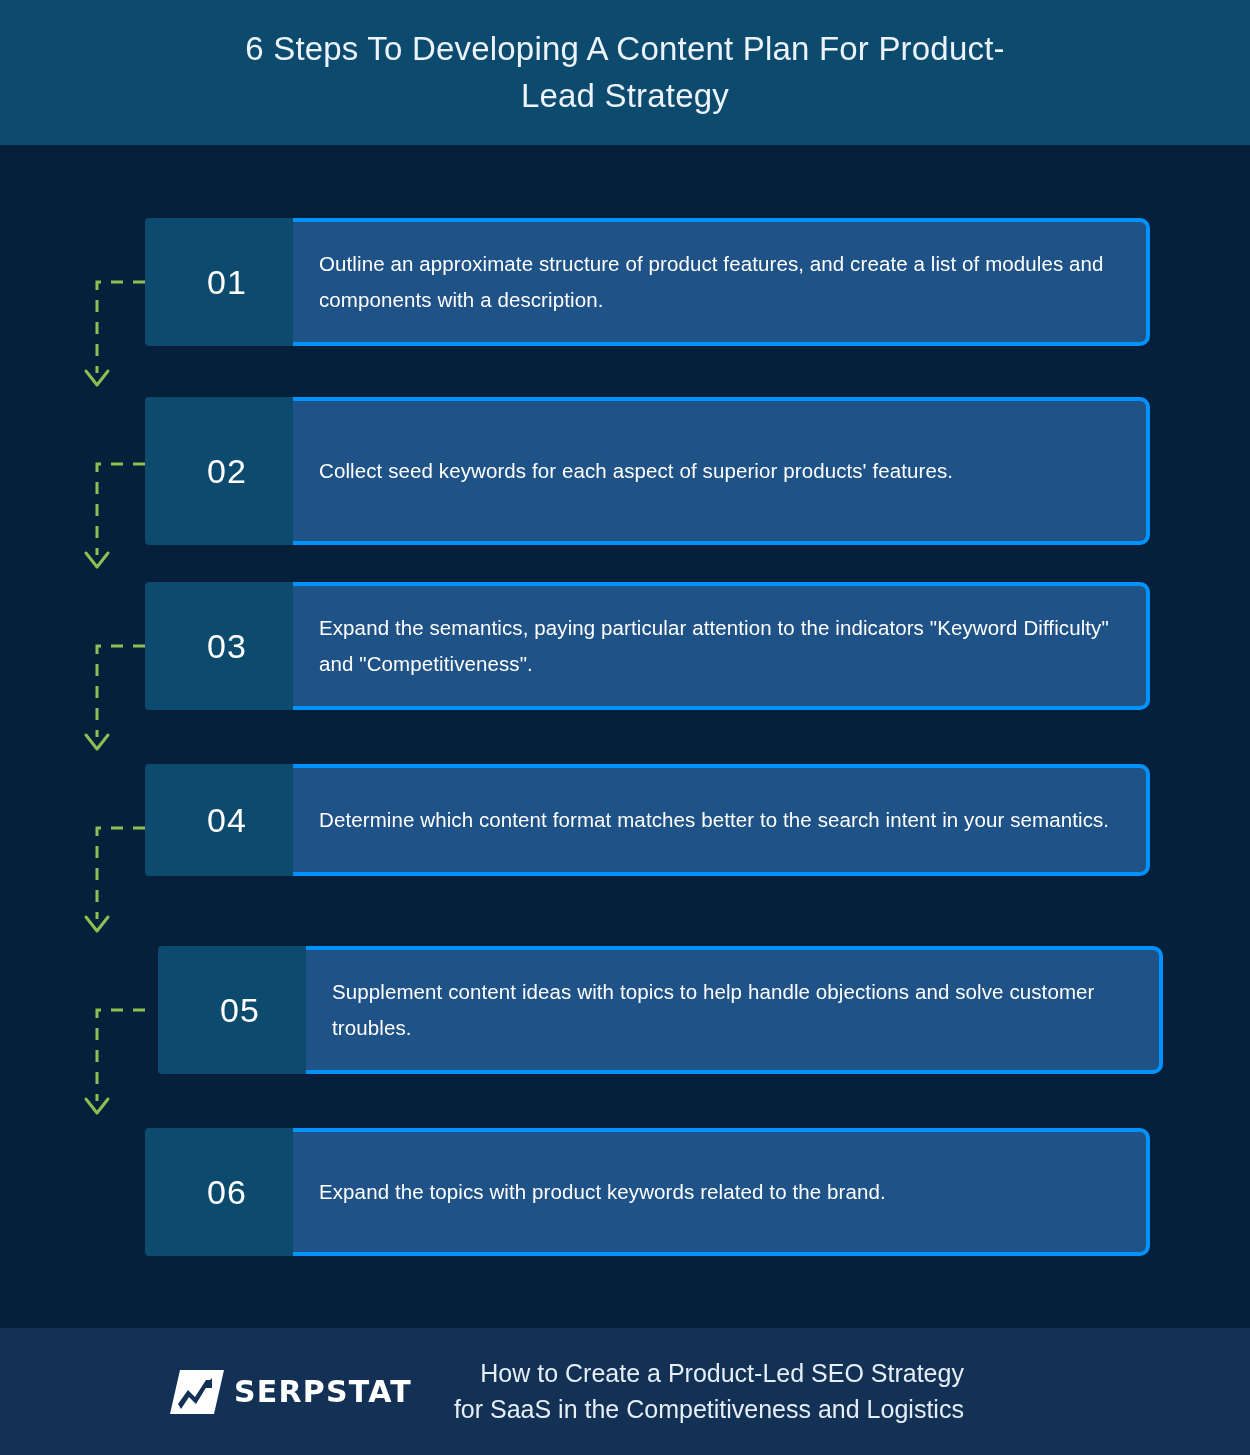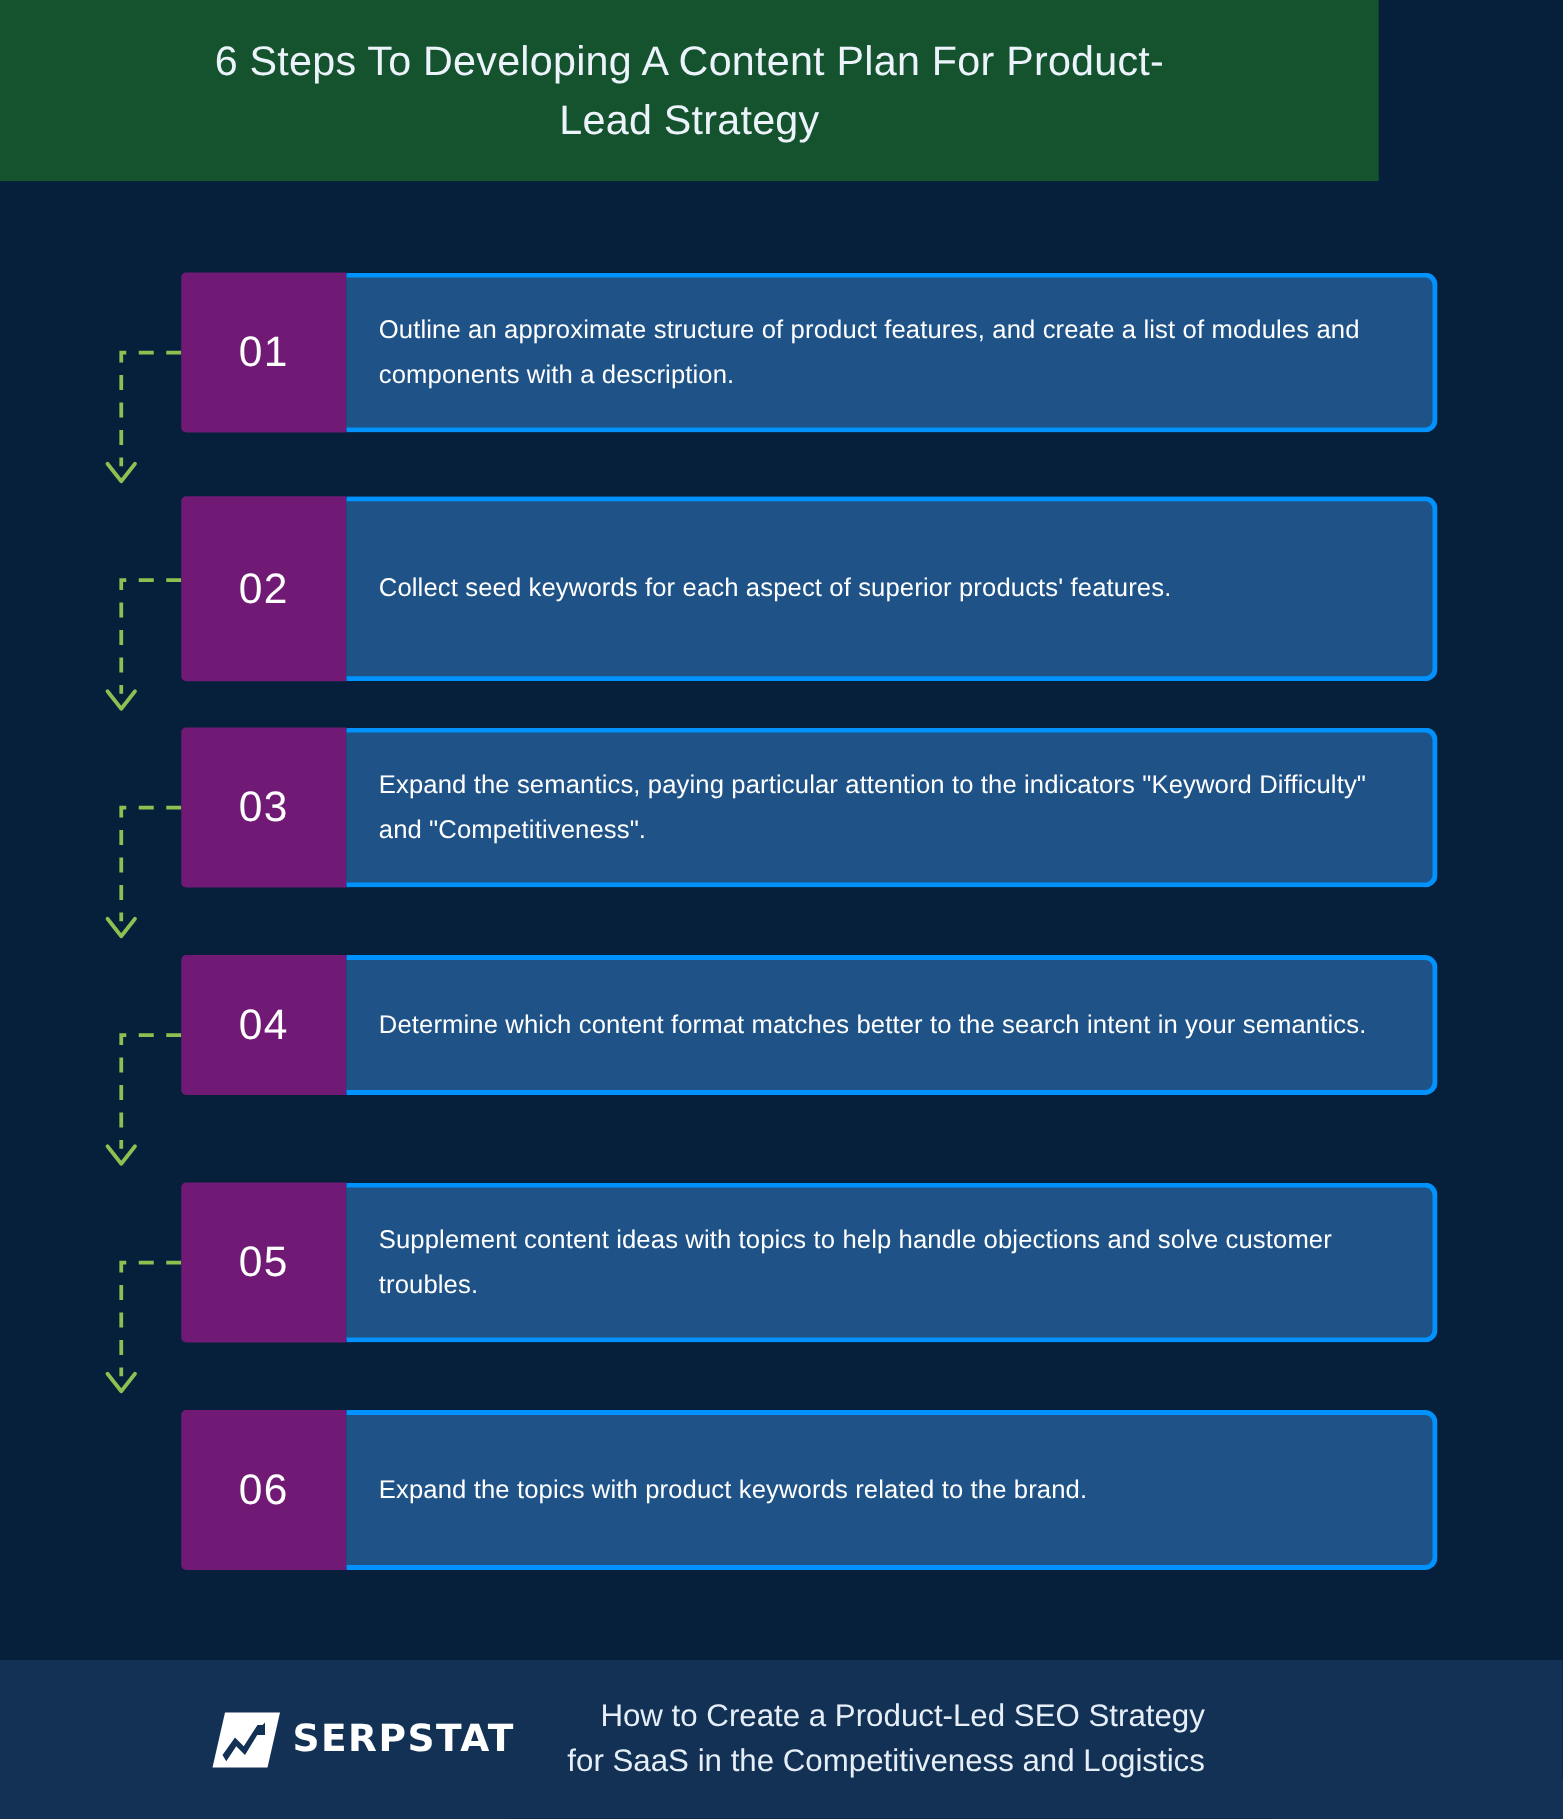--- a/index.html
+++ b/index.html
@@ -13,23 +13,23 @@
     font-family: "Liberation Sans", sans-serif;
     overflow: hidden;
     position: relative;
   }
 
   
   .header {
     position: absolute;
     left: 0;
     top: 0;
-    width: 1103px;
+    width: 1250px;
     height: 145px;
-    background: #14532d;
+    background: #0c4a6e;
     display: flex;
     align-items: center;
     justify-content: center;
   }
   .header-title {
     color: #ecf3fb;
     font-size: 33px;
     font-weight: 400;
     line-height: 1.42;
     text-align: center;
@@ -59,25 +59,26 @@
   .step {
     position: absolute;
     left: 145px;
     width: 1005px;
     display: flex;
     align-items: stretch;
   }
   .step-number-box {
     width: 132px;
     flex: 0 0 132px;
-    background: #701a75;
+    background: #0c4a6e;
     border-radius: 4px 0 0 4px;
     display: flex;
     align-items: center;
     justify-content: center;
+    padding-left: 16px;
   }
   .step-number {
     color: #ffffff;
     font-size: 34px;
     font-weight: 300;
     letter-spacing: 1px;
     line-height: 1;
   }
   .step-body {
     flex: 1 1 auto;
@@ -202,21 +203,21 @@
 
     <div class="step" style="top:619px;height:112px;">
       <div class="step-number-box">
         <span class="step-number">04</span>
       </div>
       <div class="step-body">
         <span class="step-text">Determine which content format matches better to the search intent in your semantics.</span>
       </div>
     </div>
 
-    <div class="step" style="top:801px;height:128px;">
+    <div class="step" style="top:801px;height:128px;margin-left:13px;">
       <div class="step-number-box">
         <span class="step-number">05</span>
       </div>
       <div class="step-body">
         <span class="step-text">Supplement content ideas with topics to help handle objections and solve customer troubles.</span>
       </div>
     </div>
 
     <div class="step" style="top:983px;height:128px;">
       <div class="step-number-box">

